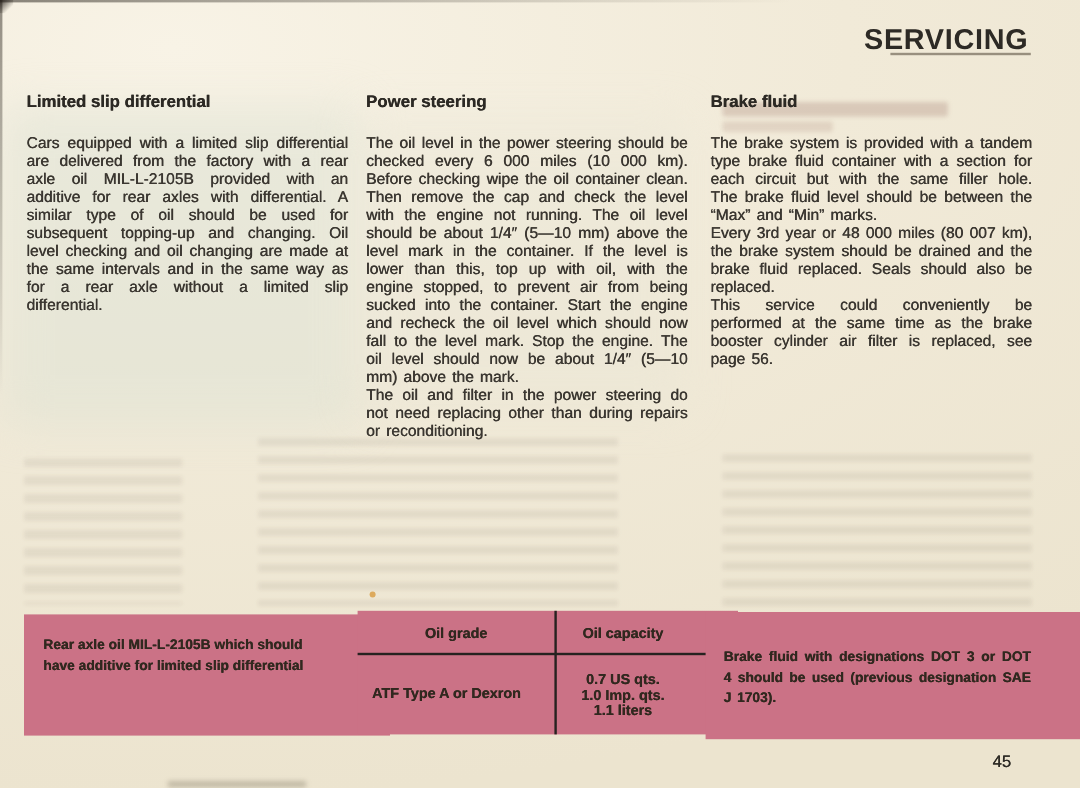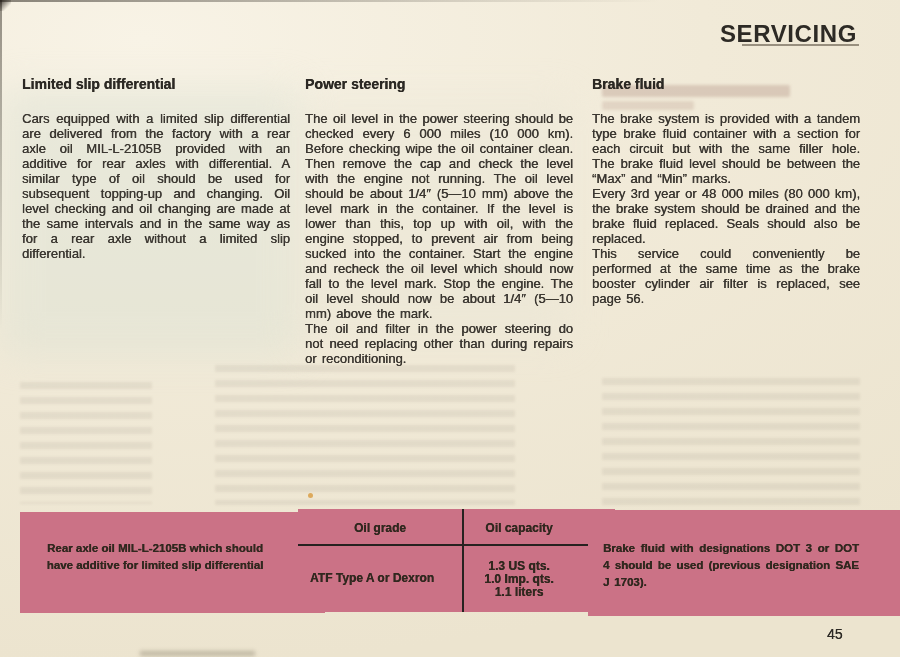--- a/index.html
+++ b/index.html
@@ -35,21 +35,21 @@
   .col-1{left:22px;} .col-2{left:305px;} .col-3{left:592px;}
   .col h2{margin:0 0 19px 0;font-size:14px;font-weight:bold;color:#2c2924;
     text-shadow:.3px 0 0 currentColor;}
   .col p{margin:0;font-size:13px;line-height:15px;text-align:justify;
     word-spacing:1.5px;color:#3b3731;text-shadow:.35px 0 0 currentColor;}
   
   .callout{position:absolute;background:#cb7286;padding-left:39px;}
   .callout .note{position:absolute;font-size:11.5px;font-weight:bold;line-height:17px;
     color:#31281f;text-shadow:.3px 0 0 currentColor;}
   .box-rear{left:20px;top:512px;width:266px;height:101px;}
-  .box-rear .note{left:16px;top:28px;width:238px;text-align:center;}
+  .box-rear .note{left:16px;top:18px;width:238px;}
   .box-brake{left:588px;top:510px;width:287px;height:106px;}
   .box-brake .note{left:15px;top:30px;width:256px;text-align:justify;word-spacing:1.5px;}
   
   .box-table{left:298px;top:509px;width:278px;height:103px;}
   .tbl-vline{position:absolute;left:164px;top:0;bottom:0;width:2px;background:#272220;}
   .tbl-hline{position:absolute;left:0;right:0;top:35px;height:2px;background:#272220;}
   .tbl-cell{position:absolute;font-size:12px;font-weight:bold;color:#31281f;
     text-align:center;text-shadow:.3px 0 0 currentColor;}
   .th-grade{left:0;top:12px;width:164px;}
   .th-cap{left:166px;top:12px;width:110px;}
@@ -87,36 +87,36 @@
 
   <div class="col col-2">
     <h2>Power steering</h2>
     <p>The oil level in the power steering should be checked every 6 000 miles (10 000 km). Before checking wipe the oil container clean. Then remove the cap and check the level with the engine not running. The oil level should be about 1/4″ (5—10 mm) above the level mark in the container. If the level is lower than this, top up with oil, with the engine stopped, to prevent air from being sucked into the container. Start the engine and recheck the oil level which should now fall to the level mark. Stop the engine. The oil level should now be about 1/4″ (5—10 mm) above the mark.</p>
     <p>The oil and filter in the power steering do not need replacing other than during repairs or reconditioning.</p>
   </div>
 
   <div class="col col-3">
     <h2>Brake fluid</h2>
     <p>The brake system is provided with a tandem type brake fluid container with a section for each circuit but with the same filler hole. The brake fluid level should be between the “Max” and “Min” marks.</p>
-    <p>Every 3rd year or 48 000 miles (80 000 km), the brake system should be drained and the brake fluid replaced. Seals should also be replaced.</p>
+    <p>Every 3rd year or 48 000 miles (80 007 km), the brake system should be drained and the brake fluid replaced. Seals should also be replaced.</p>
     <p>This service could conveniently be performed at the same time as the brake booster cylinder air filter is replaced, see page 56.</p>
   </div>
 
   <div class="callout box-rear">
     <div class="note">Rear axle oil MIL-L-2105B which should have additive for limited slip differential</div>
   </div>
 
   <div class="callout box-table">
     <div class="tbl-vline"></div>
     <div class="tbl-hline"></div>
     <div class="tbl-cell th-grade">Oil grade</div>
     <div class="tbl-cell th-cap">Oil capacity</div>
     <div class="tbl-cell td-grade">ATF Type A or Dexron</div>
     <div class="tbl-cell td-cap">
-      <div>1.3 US qts.</div>
+      <div>0.7 US qts.</div>
       <div>1.0 Imp. qts.</div>
       <div>1.1 liters</div>
     </div>
   </div>
 
   <div class="callout box-brake">
     <div class="note">Brake fluid with designations DOT 3 or DOT 4 should be used (previous designation SAE J 1703).</div>
   </div>
 
   <div class="pagenum">45</div>

